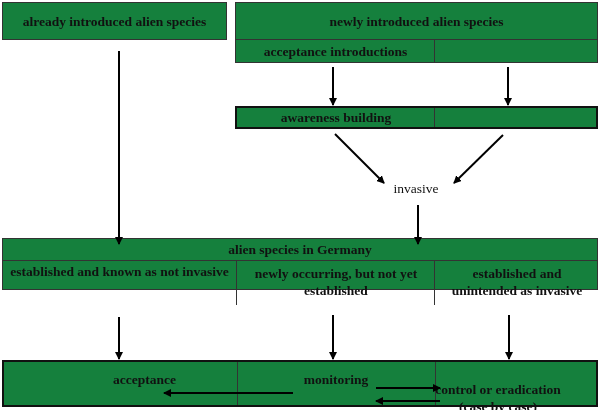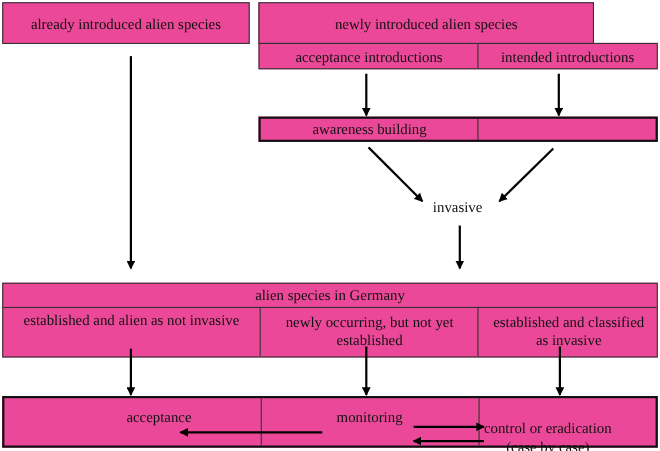--- a/index.html
+++ b/index.html
@@ -1,58 +1,57 @@
 <!DOCTYPE html>
 <html><head>
 <meta charset="utf-8">
 <style>
   html, body { margin:0; padding:0; background:#ffffff; }
   body { width:600px; height:410px; position:relative; overflow:hidden;
          font-family: "Liberation Serif", "DejaVu Serif", serif; color:#111; }
-  .box { position:absolute; box-sizing:border-box; border:1.5px solid #333; background:#ec4899; }
+  .box { position:absolute; box-sizing:border-box; border:1.5px solid #333; background:#15803d;font-weight:bold; }
   .thick { border-width:2px; border-color:#111; }
   .cell { position:absolute; box-sizing:border-box; display:flex; align-items:center;
           justify-content:center; text-align:center; font-size:13.5px; line-height:17px; }
   .vline { position:absolute; width:0; border-left:1.5px solid #333; }
   .hline { position:absolute; height:0; border-top:1.5px solid #333; }
   svg.arrows { position:absolute; left:0; top:0; }
 </style>
 </head>
 <body>
 
 <div class="box" style="left:2px;top:2px;width:225px;height:38px;">
   <div class="cell" style="left:0;top:0;width:100%;height:100%;">already introduced alien species</div>
 </div>
 
 <div class="vline" style="left:235px;top:2px;height:38px;"></div>
 
-<div class="box" style="left:235px;top:2px;width:305px;height:38px;">
+<div class="box" style="left:235px;top:2px;width:363px;height:38px;">
   <div class="cell" style="left:0;top:0;width:100%;height:100%;">newly introduced alien species</div>
 </div>
 <div class="box" style="left:235px;top:39px;width:363px;height:24px;">
   <div class="cell" style="left:0;top:0;width:199px;height:100%;">acceptance introductions</div>
   <div class="vline" style="left:198px;top:0;height:100%;"></div>
-  <div class="cell" style="left:199px;top:0;width:162px;height:100%;">intended introductions</div>
 </div>
 
 <div class="box thick" style="left:235px;top:106px;width:363px;height:23px;">
   <div class="cell" style="left:0;top:0;width:198px;height:100%;">awareness building</div>
   <div class="vline" style="left:197px;top:0;height:100%;"></div>
 </div>
 
 <div class="cell" style="left:380px;top:178px;width:72px;height:20px;">invasive</div>
 
-<div class="box" style="left:2px;top:257px;width:596px;height:68px;">
+<div class="box" style="left:2px;top:238px;width:596px;height:52px;">
   <div class="cell" style="left:0;top:0;width:100%;height:21px;">alien species in Germany</div>
   <div class="hline" style="left:0;top:21px;width:100%;"></div>
-  <div class="cell" style="left:0;top:22px;width:233px;height:20px;align-items:center;">established and alien as not invasive</div>
+  <div class="cell" style="left:0;top:22px;width:233px;height:20px;align-items:center;">established and known as not invasive</div>
   <div class="vline" style="left:233px;top:21px;height:45px;"></div>
   <div class="cell" style="left:242px;top:22px;width:182px;height:42px;">newly occurring, but not yet established</div>
   <div class="vline" style="left:431px;top:21px;height:45px;"></div>
-  <div class="cell" style="left:440px;top:22px;width:148px;height:42px;">established and classified as invasive</div>
+  <div class="cell" style="left:440px;top:22px;width:148px;height:42px;">established and unintended as invasive</div>
 </div>
 
 <div class="box thick" style="left:2px;top:360px;width:596px;height:47px;">
   <div class="cell" style="left:0;top:6px;width:233px;height:22px;margin-left:24px;">acceptance</div>
   <div class="vline" style="left:233px;top:0;height:100%;"></div>
   <div class="cell" style="left:233px;top:6px;width:198px;height:22px;">monitoring</div>
   <div class="vline" style="left:431px;top:0;height:100%;"></div>
   <div class="cell" style="left:424px;top:0;width:140px;height:38px;margin-top:17px;">control or eradication (case by case)</div>
 </div>
 

